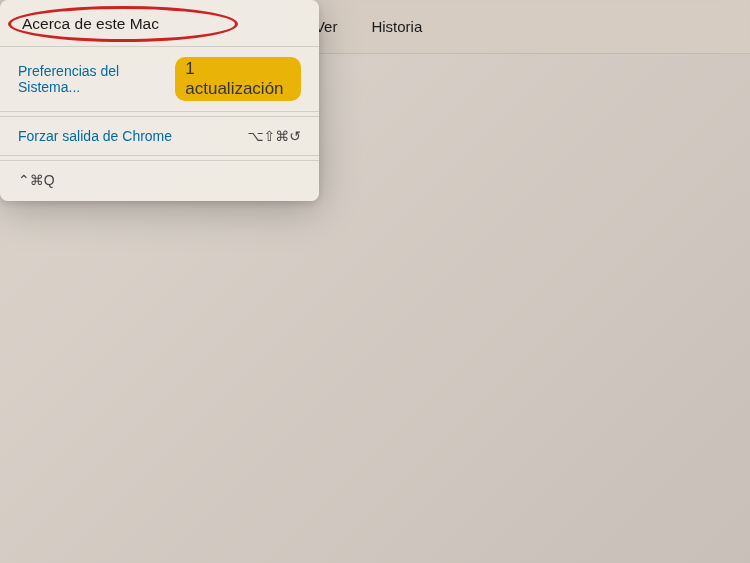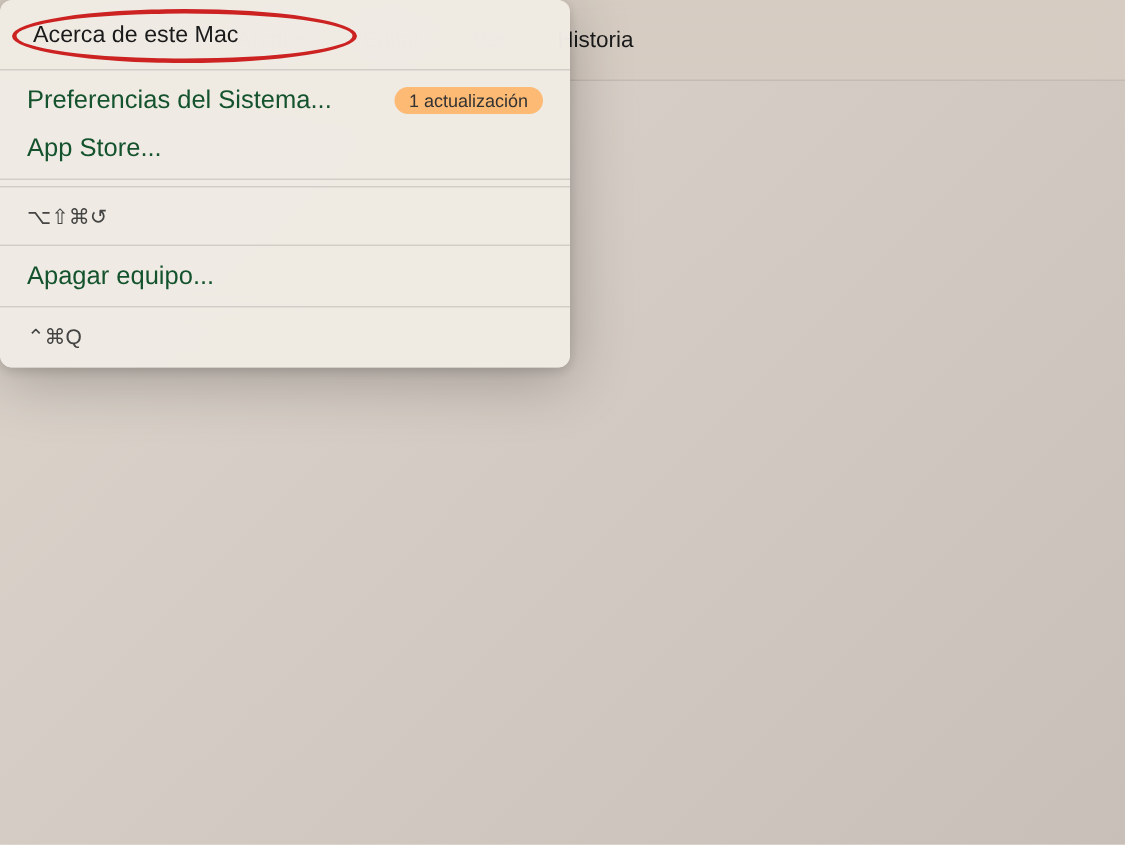--- a/index.html
+++ b/index.html
@@ -50,57 +50,56 @@
     }
 
     .menu-item-label.active {
       font-weight: 700;
     }
 
     .dropdown-menu {
       position: absolute;
       top: 0;
       left: 0;
-      width: 380px;
+      width: 319px;
       background: rgba(240, 235, 228, 0.97);
       backdrop-filter: blur(20px);
       border-radius: 8px;
       box-shadow: 0 8px 40px rgba(0,0,0,0.25), 0 2px 8px rgba(0,0,0,0.15);
       padding: 6px 0;
       font-size: 15px;
       z-index: 20;
     }
 
     .menu-row {
       display: flex;
       align-items: center;
       justify-content: space-between;
       padding: 6px 18px;
       cursor: pointer;
       position: relative;
       min-height: 30px;
     }
 
     .menu-row-text {
-      font-size: 17px;
-      color: #14532d;
+      font-size: 14px;
+      color: #0369a1;
       user-select: none;
-      text-align: center;
     }
 
     .menu-row-shortcut {
       font-size: 14px;
       color: #444;
       user-select: none;
     }
 
     .menu-row-badge {
-      background: #fdba74;
+      background: #eab308;
       color: #333;
-      font-size: 12px;
+      font-size: 17px;
       padding: 2px 10px;
       border-radius: 10px;
       font-weight: 400;
     }
 
     .menu-separator {
       height: 1px;
       background: rgba(0,0,0,0.12);
       margin: 4px 0;
     }
@@ -167,40 +166,35 @@
     <span class="acerca-text">Acerca de este Mac</span>
   </div>
 
   <div class="menu-separator"></div>
 
   <div class="menu-row">
     <span class="menu-row-text">Preferencias del Sistema...</span>
     <span class="menu-row-badge">1 actualización</span>
   </div>
 
+
+  <div class="menu-separator"></div>
+
+
+  <div class="menu-separator"></div>
+
   <div class="menu-row">
-    <span class="menu-row-text">App Store...</span>
-  </div>
-
-  <div class="menu-separator"></div>
-
-
-  <div class="menu-separator"></div>
-
-  <div class="menu-row">
+    <span class="menu-row-text">Forzar salida de Chrome</span>
     <span class="menu-row-shortcut">⌥⇧⌘↺</span>
   </div>
 
   <div class="menu-separator"></div>
 
 
 
-  <div class="menu-row">
-    <span class="menu-row-text">Apagar equipo...</span>
-  </div>
 
   <div class="menu-separator"></div>
 
   <div class="menu-row">
     <span class="menu-row-shortcut">⌃⌘Q</span>
   </div>
 
 </div>
 
 </body></html>

